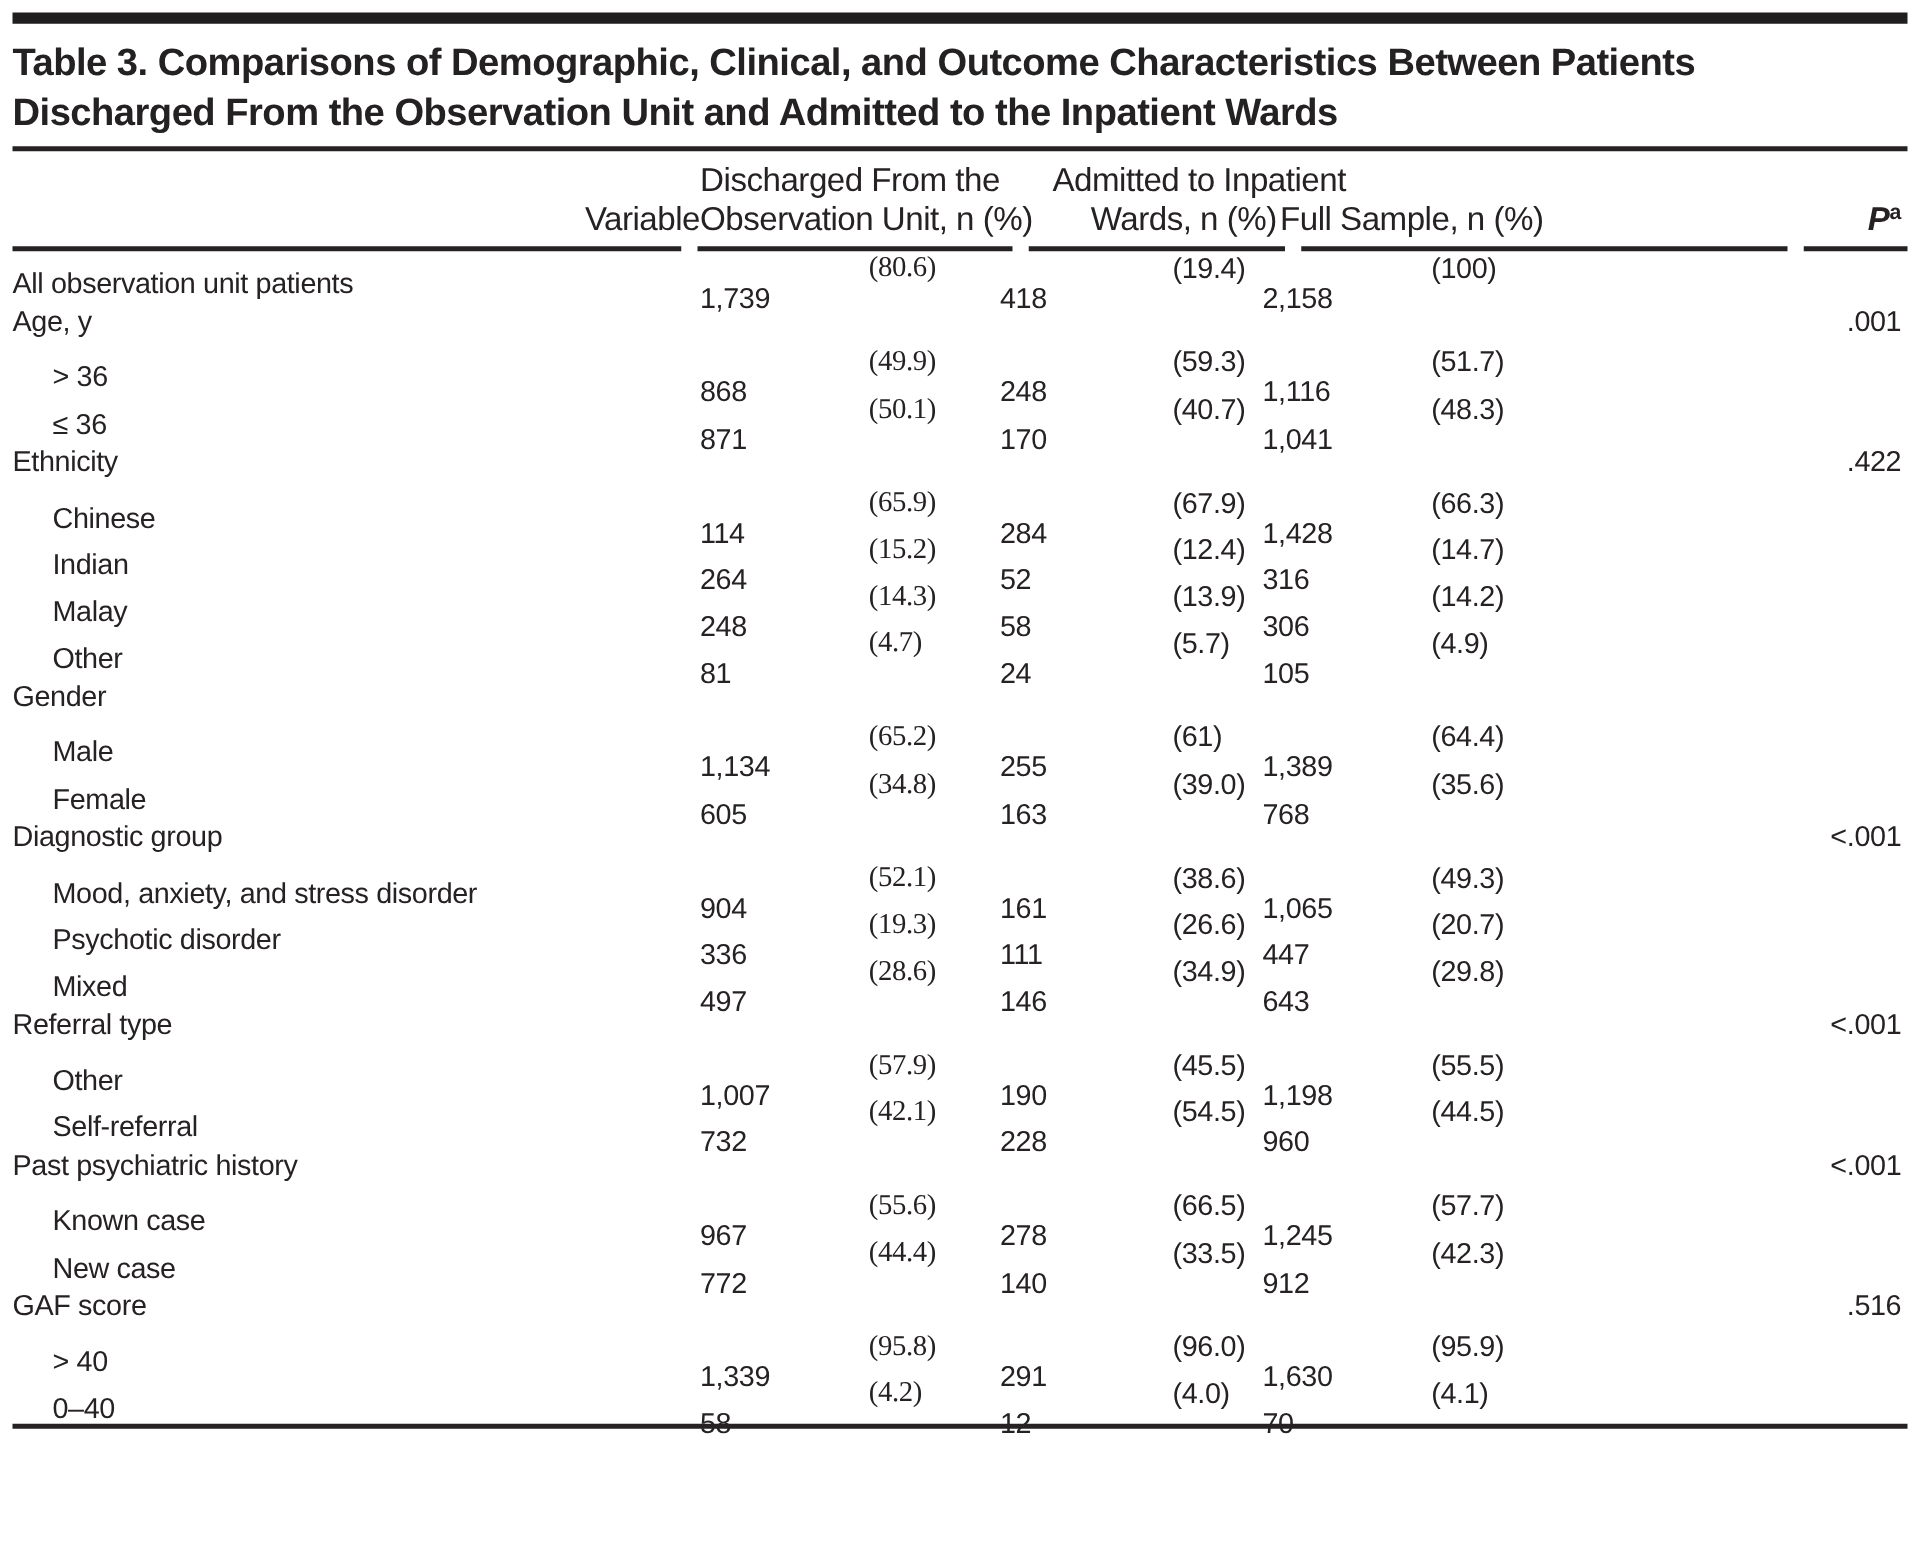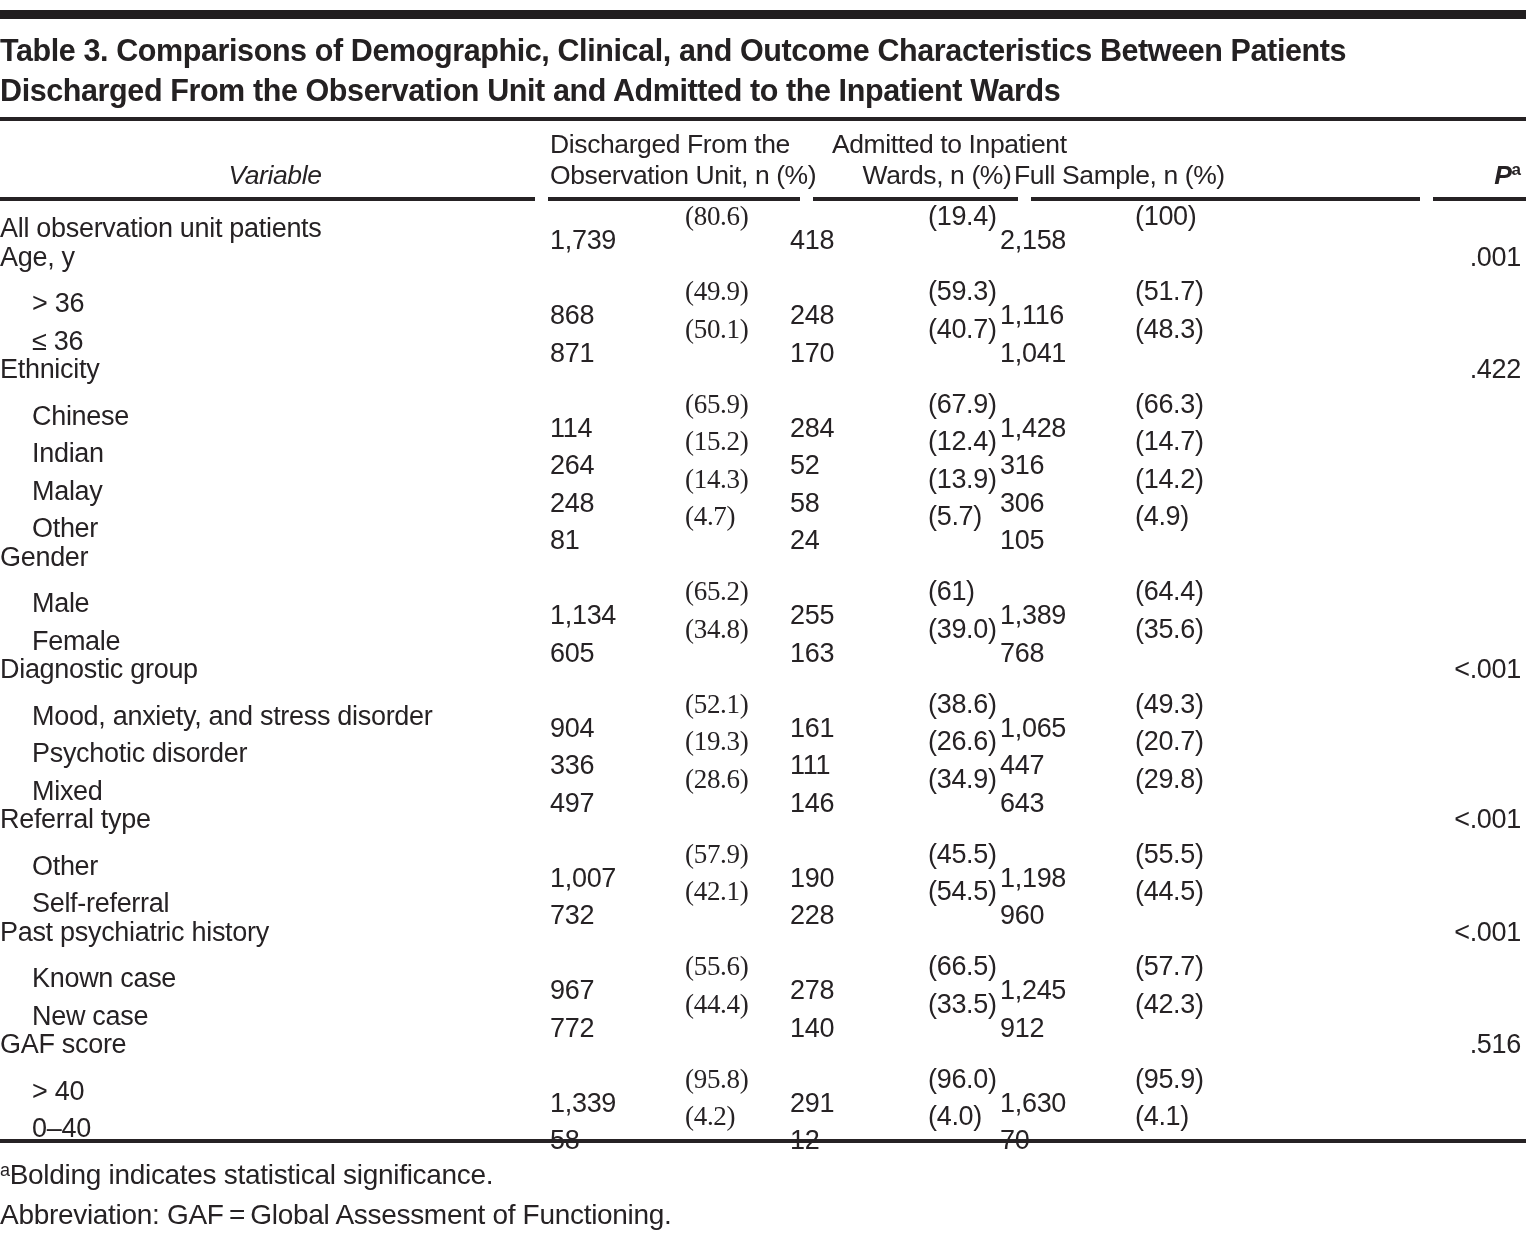--- a/index.html
+++ b/index.html
@@ -1,20 +1,20 @@
 <!DOCTYPE html>
 <html><head>
 <meta charset="utf-8">
 <style>
   html,body { margin:0; padding:0; background:#ffffff; }
   .page {
     position:relative;
     width:1536px; height:1233px;
     box-sizing:border-box;
-    padding:10px 10px 0 0;
+    padding:10px 10px 0 10px;
     background:#ffffff;
     color:#262224;
     font-family:"Liberation Sans", sans-serif;
     overflow:hidden;
   }
   .topbar { height:9px; background:#211e1f; }
   .title {
     margin-top:11px;
     font-size:30.5px;
     font-weight:bold;
@@ -29,39 +29,39 @@
   .grid-cols { display:grid; grid-template-columns:550px 240px 210px 205px 1fr; }
 
   .head {
     align-items:end;
     height:70px;
     padding-bottom:6px;
     font-size:26.5px;
     letter-spacing:-0.4px;
     line-height:31px;
   }
-  .h1 { text-align:center;font-style:italic; }
+  .h1 { text-align:right; }
   .h2 { text-align:center; white-space:nowrap; }
   .h3 { text-align:center; white-space:nowrap; transform:translateX(42px); }
   .h4 { white-space:nowrap; transform:translateX(14px); }
   .h5 { text-align:right; padding-right:5px;font-weight:bold; }
   .p-ital { font-style:italic; }
   .h5 sup { font-size:17px; font-style:normal; vertical-align:9px; letter-spacing:0; }
 
   
   .head-rule { display:flex; }
   .head-rule .seg { height:4px; background:#262224; }
   .seg1 { width:535px; }
   .seg2 { width:252px; margin-left:13px; }
   .seg3 { width:205px; margin-left:13px; }
   .seg4 { width:389px; margin-left:13px; }
   .seg5 { flex:1; margin-left:13px; }
 
   
-  .row { height:37.5px; align-items:center; font-size:27px; letter-spacing:-0.3px; }
+  .row { height:37.5px; align-items:center; font-size:23px; letter-spacing:-0.3px; }
   .c1 { text-align:left; white-space:nowrap; }
   .c1.indent { padding-left:32px; }
   .cellnum { display:flex; }
   .cellnum .num { flex:1; text-align:left;margin-top:24px; }
   .cellnum .pct { text-align:left; margin-left:8px; }
   .c2 .pct { width:105px;font-family:Liberation Serif, serif; }
   .c3 .pct { width:72px; }
   .c4 .pct { width:70px; }
   .c5 { text-align:right; padding-right:5px; }
   .c5.pbold { font-weight:normal; }
@@ -440,18 +440,14 @@
         <div class="c4 cellnum">
           <span class="num">70</span>
           <span class="pct">(4.1)</span>
         </div>
         <div class="c5"></div>
       </div>
     </div>
 
   <div class="rule foot-rule"></div>
 
-  <div class="footnotes">
-    <div><sup>a</sup><span>Bolding indicates statistical significance.</span></div>
-    <div><span>Abbreviation: GAF = Global Assessment of Functioning.</span></div>
-  </div>
 
 </div>
 
 </body></html>

